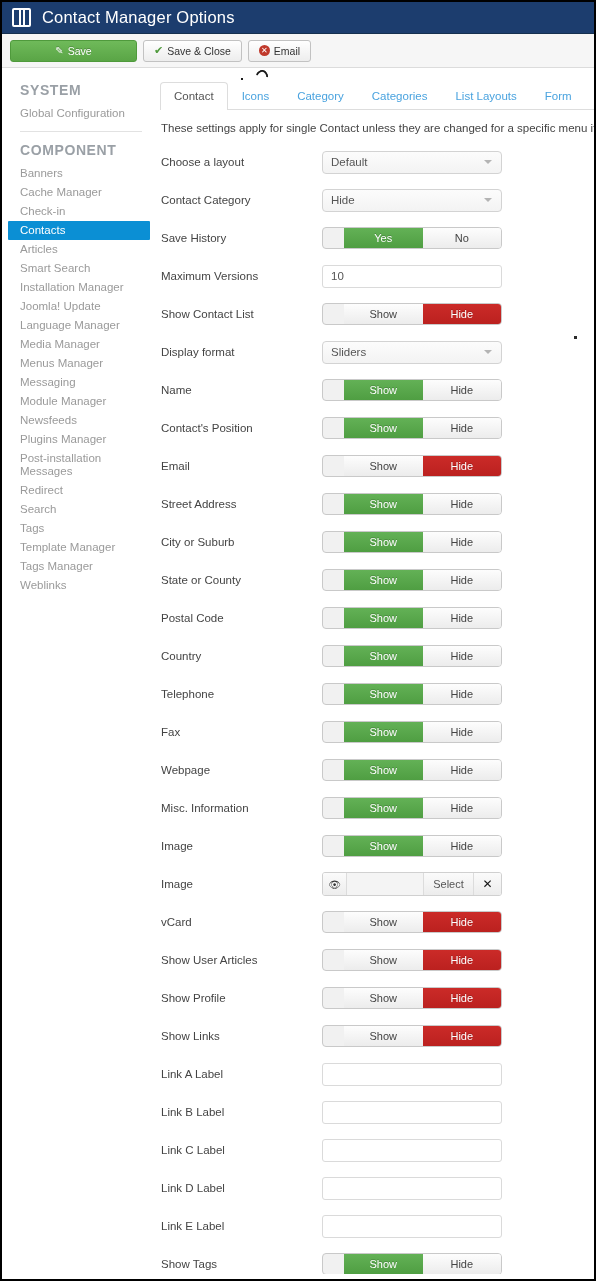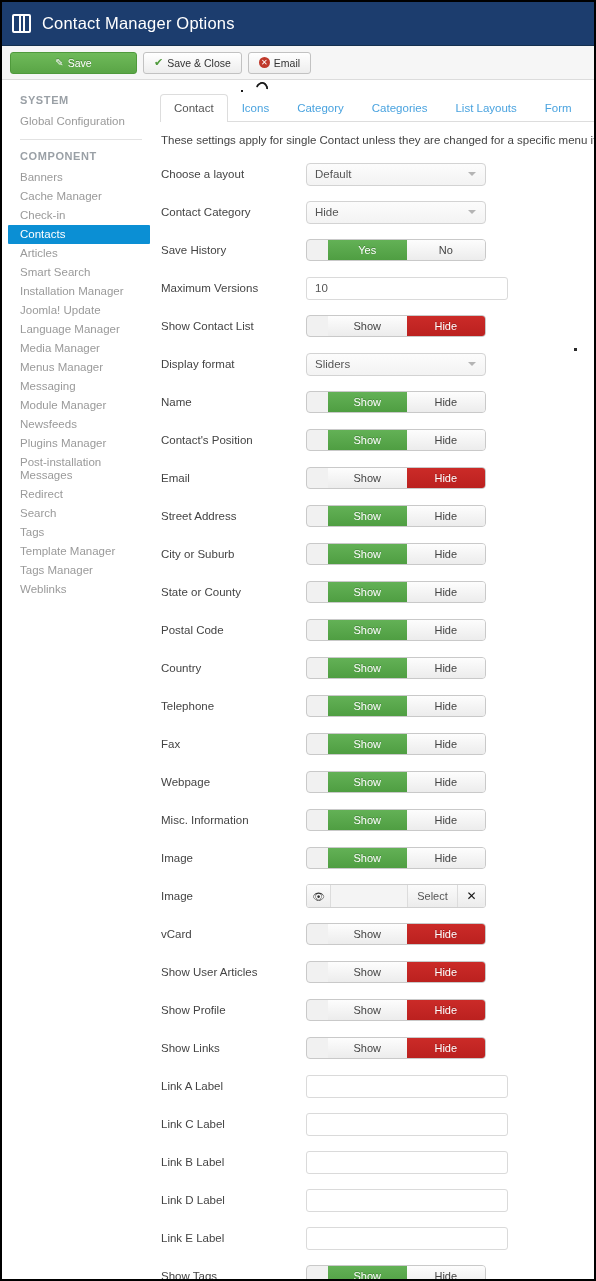--- a/index.html
+++ b/index.html
@@ -16,21 +16,21 @@
   #page {
     position: absolute;
     inset: 0;
     border: 2px solid #000000;
     background: #ffffff;
     overflow: hidden;
   }
 
   
   .header {
-    height: 44px;
+    height: 32px;
     background: #1c3d6e;
     display: flex;
     align-items: center;
     padding: 0 0 0 10px;
     border-bottom: 1px solid #15304f;
   }
   .header-icon {
     width: 19px; height: 19px;
     border: 2px solid #ffffff;
     border-radius: 2px;
@@ -102,21 +102,21 @@
   .body { display: flex; height: calc(100% - 71px); }
 
   
   .sidebar {
     width: 152px;
     flex: 0 0 152px;
     padding: 14px 0 0 0;
     background: #ffffff;
   }
   .side-group-title {
-    font-size: 11px;
+    font-size: 14px;
     font-weight: bold;
     color: #9aa0a6;
     letter-spacing: .6px;
     padding: 0 0 6px 18px;
   }
   .side-item {
     font-size: 11.5px;
     color: #9a9a9a;
     padding: 3px 0 3px 18px;
     line-height: 13px;
@@ -198,20 +198,21 @@
     white-space: nowrap;
     overflow: hidden;
   }
 
   
   .row {
     display: flex;
     align-items: center;
     height: 38px;
     padding-left: 7px;
+    gap: 16px;
   }
   .row-label {
     width: 145px;
     flex: 0 0 145px;
     font-size: 11.5px;
     color: #444444;
     line-height: 13px;
   }
   .control { flex: 0 0 auto; }
 
@@ -234,21 +235,21 @@
     position: absolute; right: 9px; top: 50%;
     margin-top: -2px;
     width: 0; height: 0;
     border-left: 4px solid transparent;
     border-right: 4px solid transparent;
     border-top: 4px solid #b4b4b4;
   }
 
   
   .inp {
-    width: 202px;
+    width: 180px;
     height: 23px;
     border: 1px solid #dadada;
     border-radius: 3px;
     background: #ffffff;
     font-size: 11.5px;
     color: #555555;
     display: flex;
     align-items: center;
     padding: 0 8px;
     cursor: text;
@@ -622,29 +623,29 @@
           </div>
           <div class="row">
             <div class="row-label">Link A Label</div>
             <div class="control">
               <div class="inp">
                 <span></span>
               </div>
             </div>
           </div>
           <div class="row">
-            <div class="row-label">Link C Label</div>
+            <div class="row-label">Link B Label</div>
             <div class="control">
               <div class="inp">
                 <span></span>
               </div>
             </div>
           </div>
           <div class="row">
-            <div class="row-label">Link B Label</div>
+            <div class="row-label">Link C Label</div>
             <div class="control">
               <div class="inp">
                 <span></span>
               </div>
             </div>
           </div>
           <div class="row">
             <div class="row-label">Link D Label</div>
             <div class="control">
               <div class="inp">

